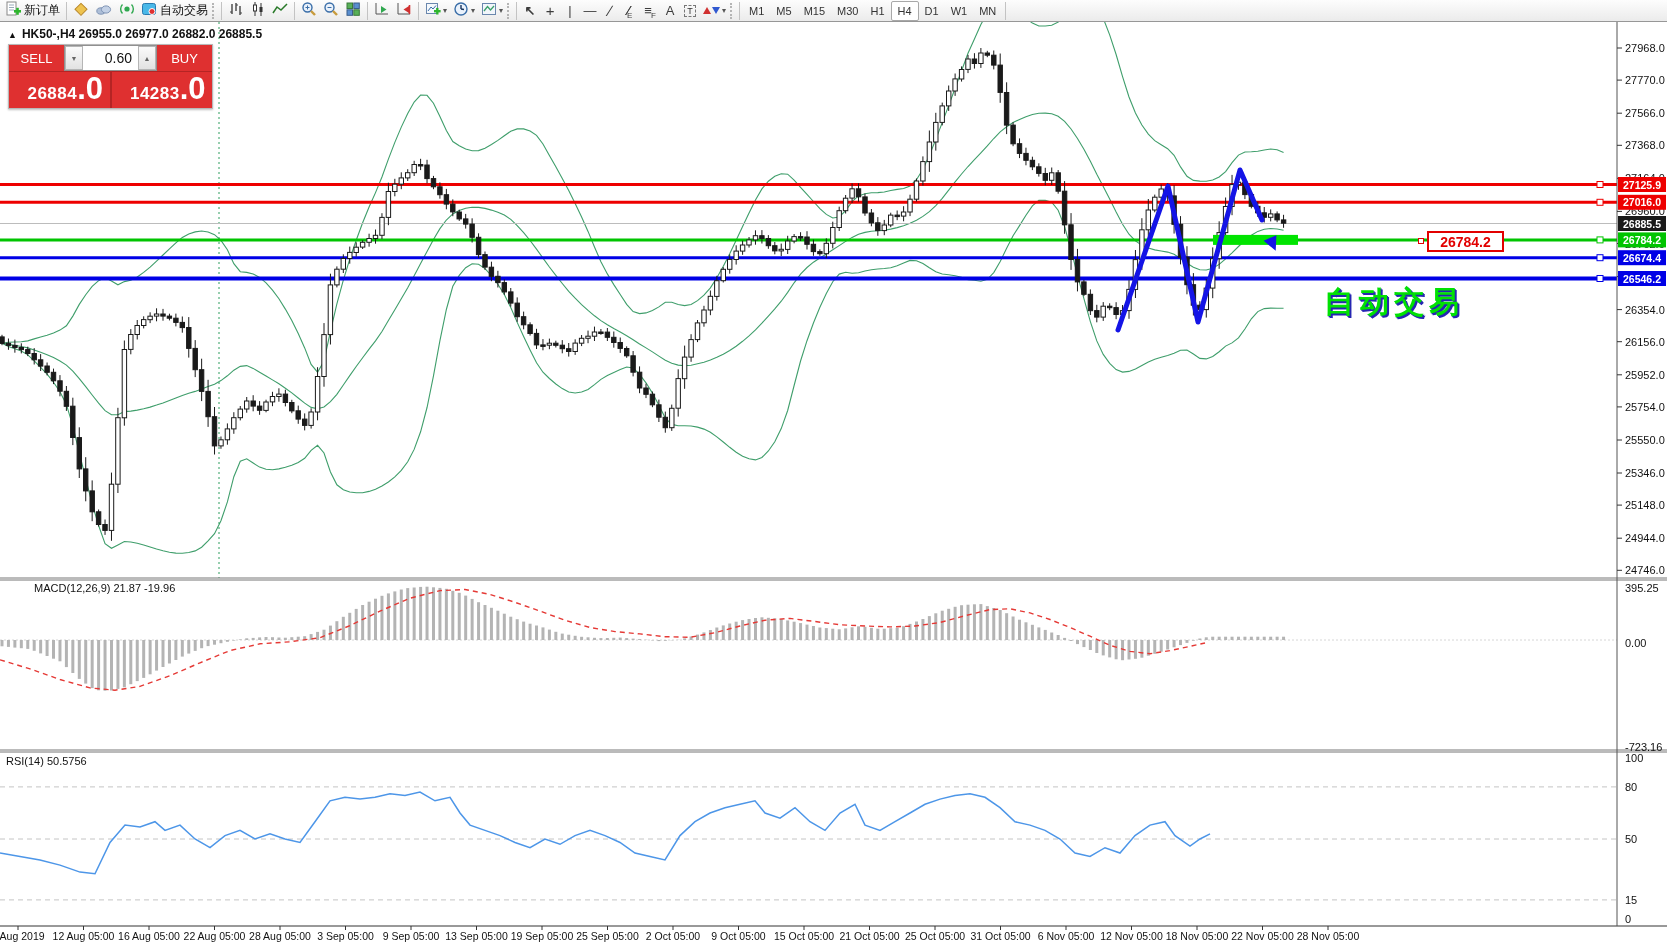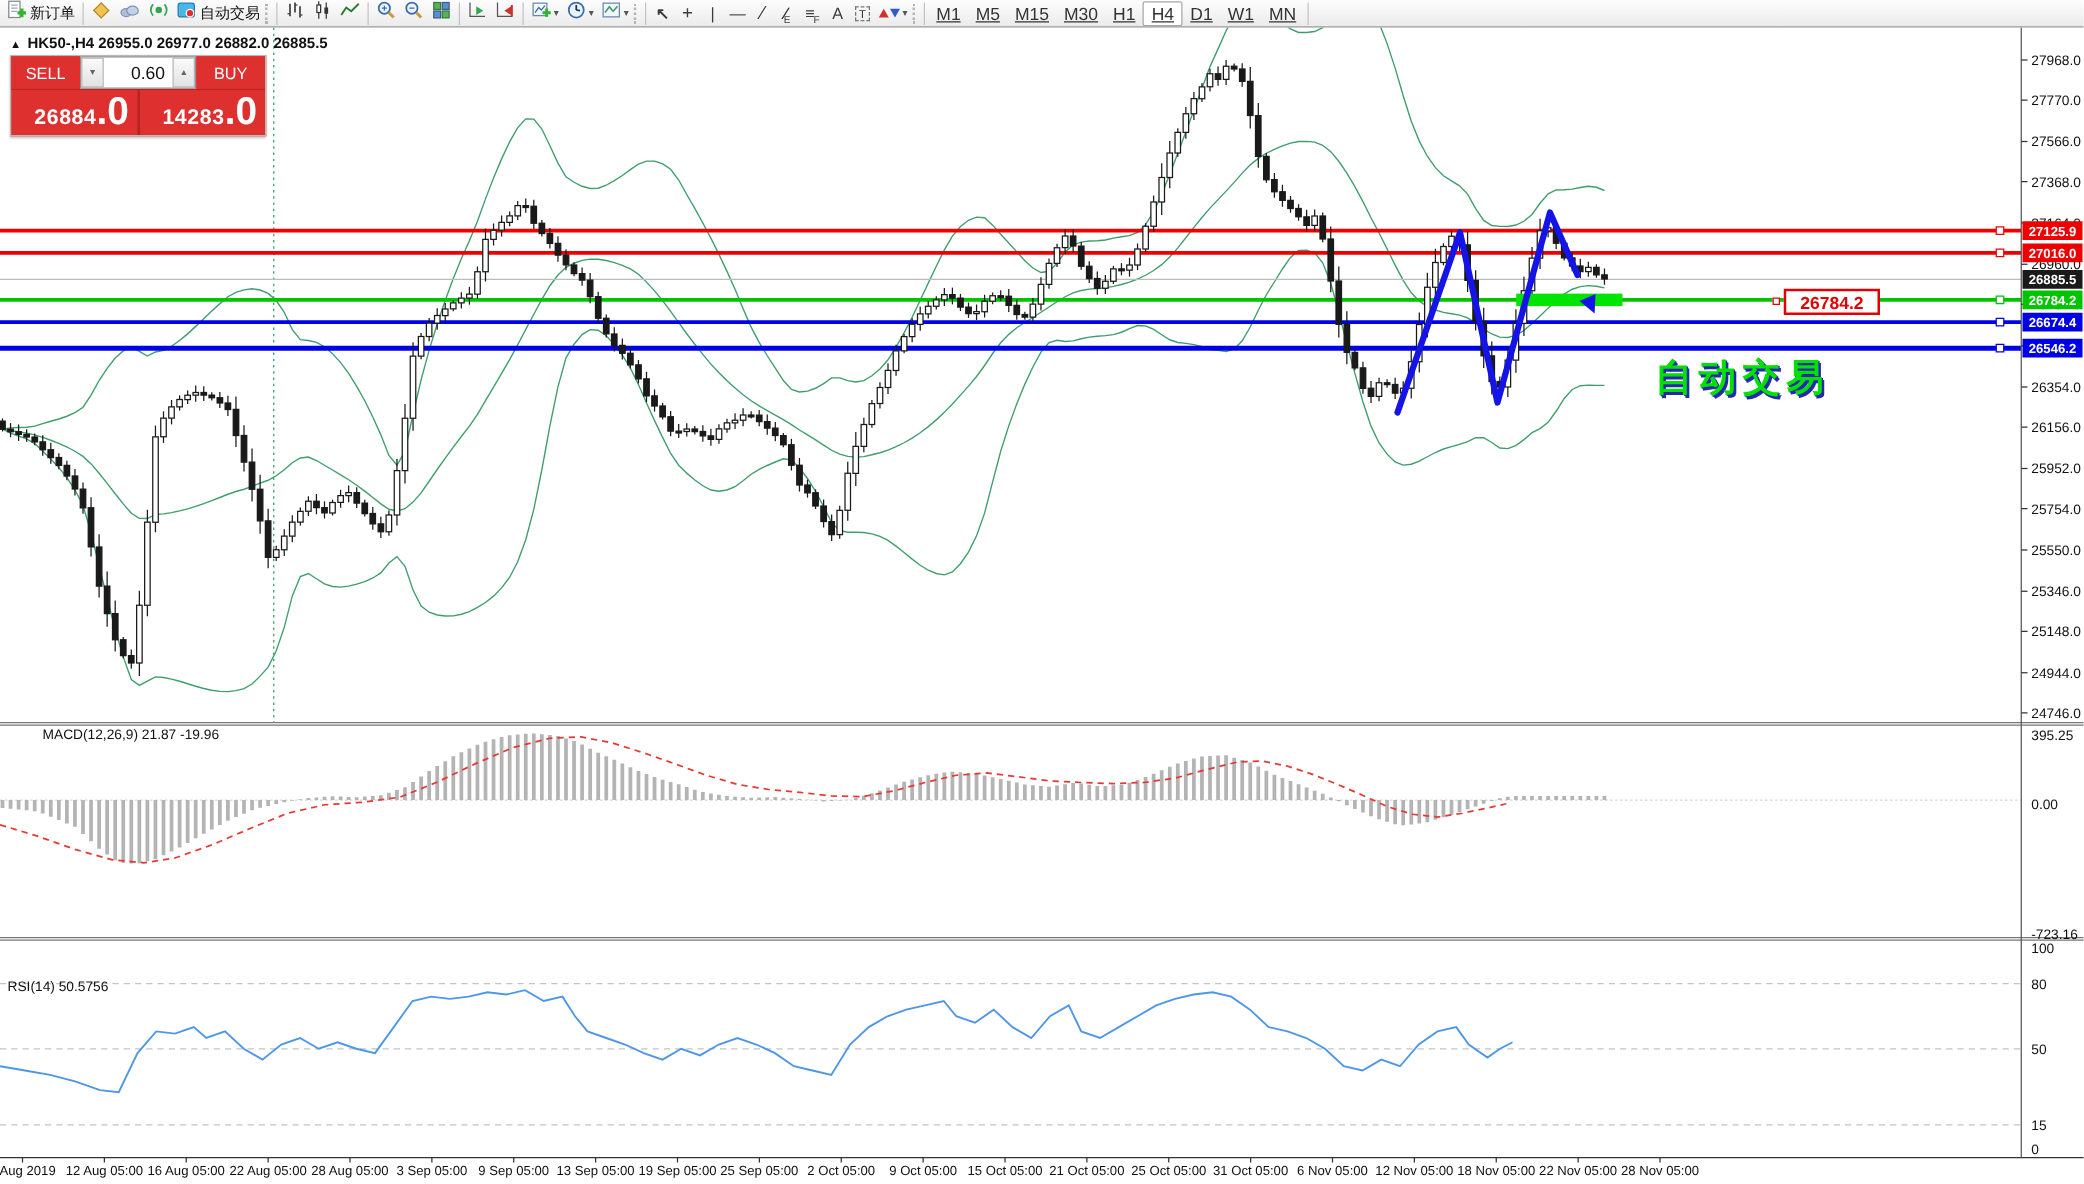--- a/index.html
+++ b/index.html
@@ -13,21 +13,21 @@
   .tb-btn { height:20px; min-width:20px; display:flex; align-items:center; justify-content:center;
     padding:0 2px; border:1px solid transparent; border-radius:2px; color:#333; }
   .tb-btn.active { background:#fff; border:1px solid #a8a8a8;text-align:center; }
   .tb-label { font-size:12px; color:#111; margin-left:3px; white-space:nowrap; }
   .tb-sep { width:1px; height:18px; background:#c3c3c3; margin:0 3px; }
   .tb-handle { width:3px; height:16px; border-left:2px dotted #b5b5b5; margin:0 3px 0 1px; }
   .glyph { font-size:13px; color:#3c3c3c; line-height:16px; }
   .glyph.thin { font-weight:400; }
   .sub { font-size:8px; color:#3c3c3c; align-self:flex-end; margin-left:-1px; }
   .caret { font-size:8px; color:#555; margin-left:2px; }
-  .tf-btn { font-size:14px; color:#333; padding:2px 6px; height:20px; display:flex; align-items:center;text-decoration:underline; }
+  .tf-btn { font-size:11px; color:#333; padding:2px 6px; height:20px; display:flex; align-items:center; }
   .t-label { border:1px dashed #777; font-size:9px; padding:0 2px; color:#333; }
   .arr-up { width:0; height:0; border-left:4px solid transparent; border-right:4px solid transparent; border-bottom:7px solid #d03030; display:inline-block; }
   .arr-dn { width:0; height:0; border-left:4px solid transparent; border-right:4px solid transparent; border-top:7px solid #3058d0; display:inline-block; margin-left:1px; }
 
   
   #chart-svg { position:absolute; left:0; top:0; z-index:1; }
   #symbol-title { position:absolute; left:8px; top:27px; font-size:12px; font-weight:bold; color:#111; z-index:10; }
   #symbol-title .tri { font-size:9px; margin-right:5px; }
 
   
@@ -40,21 +40,21 @@
   .spin { width:18px; background:linear-gradient(#fafafa,#e2e2e2); border:1px solid #b5b5b5; color:#666;
     font-size:7px; display:flex; align-items:center; justify-content:center; }
   #vol-value { flex:1; font-size:14px; color:#111; display:flex; align-items:center; justify-content:flex-end; padding-right:6px; }
   #tw-prices { display:flex; height:37px; border-top:1px solid #b52424; }
   .tw-price { flex:1; color:#fff; display:flex; align-items:baseline; justify-content:center; padding-top:2px;padding-left:12px; }
   .tw-price .main { font-size:17px; font-weight:bold; letter-spacing:0.5px; }
   .tw-price .big { font-size:31px; font-weight:bold; line-height:30px; }
   #tw-prices .tw-price:first-child { border-right:2px solid #b52424; }
 
   #macd-label { position:absolute; left:6px; top:582px; font-size:11px; color:#111; z-index:10;padding-left:28px; }
-  #rsi-label { position:absolute; left:6px; top:755px; font-size:11px; color:#111; z-index:10;margin-top:29px; }
+  #rsi-label { position:absolute; left:6px; top:755px; font-size:11px; color:#111; z-index:10; }
 
   #price-note { position:absolute; left:1427px; top:231px; width:77px; height:21px; z-index:15;
     border:2px solid #e20000; background:#fff; color:#e20000; font-size:14px; font-weight:bold;
     display:flex; align-items:center; justify-content:center; }
   #note-anchor { position:absolute; left:1418px; top:238px; width:6px; height:6px; background:#fff;
     border:1px solid #e20000; z-index:15; }
   #turning-point { position:absolute; left:1324px; top:282px; z-index:15; font-size:30px; font-weight:bold;
     color:#00e103; letter-spacing:5px; text-shadow:2px 2px 0 #2626b2, 1px 1px 0 #2626b2; white-space:nowrap; }
 </style>
 </head>

